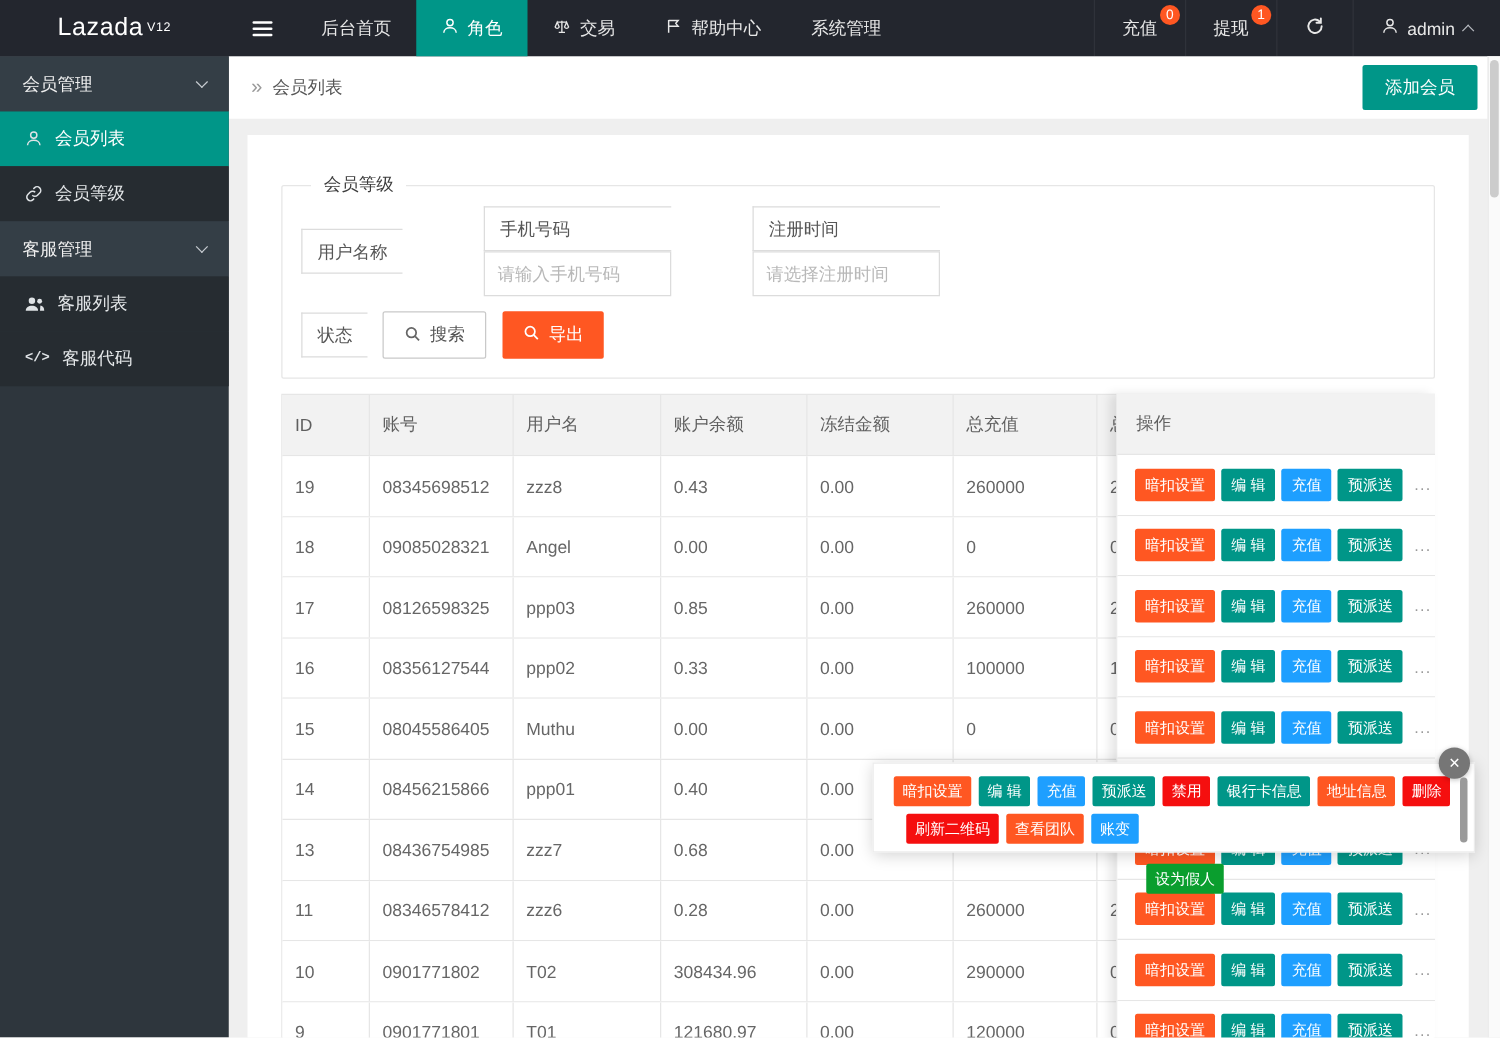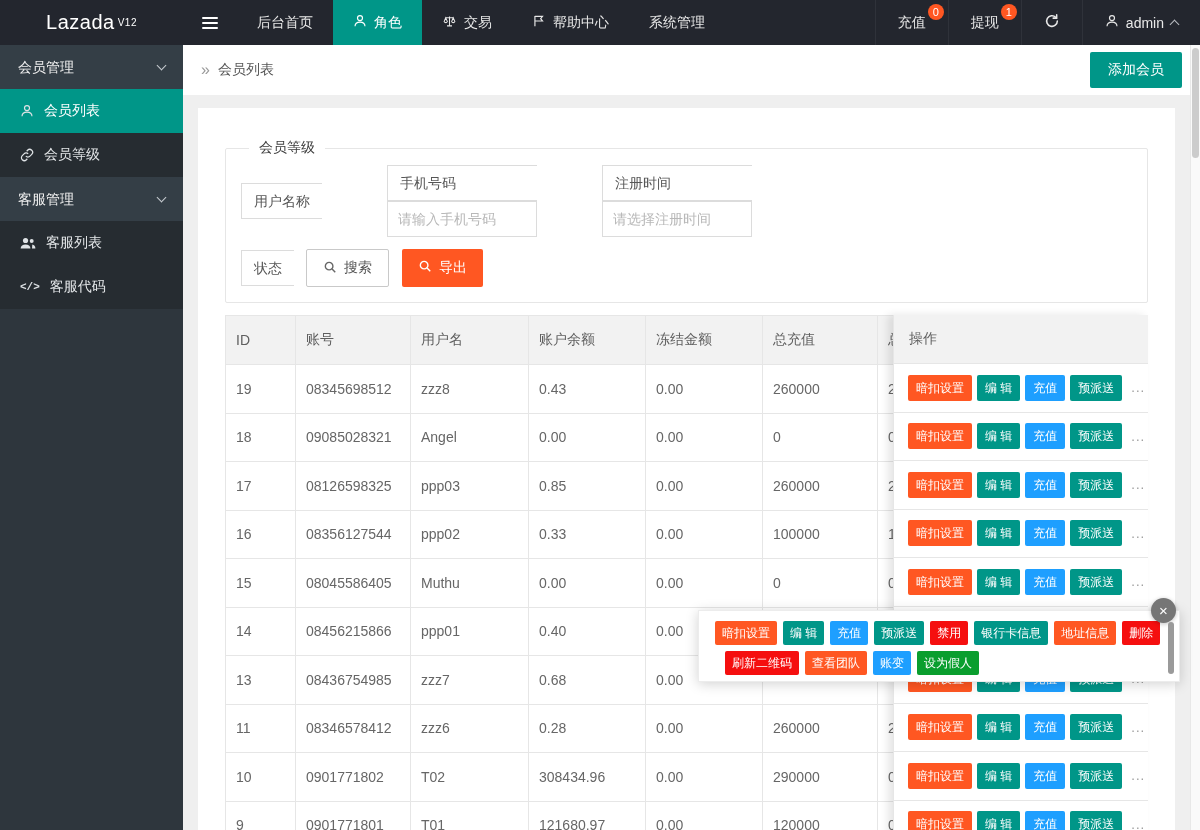--- a/index.html
+++ b/index.html
@@ -471,20 +471,20 @@
       <button class="mini-btn" style="background: rgb(0, 150, 136);">预派送</button>
       <button class="mini-btn" style="background: rgb(245, 15, 15);">禁用</button>
       <button class="mini-btn" style="background: rgb(0, 150, 136);">银行卡信息</button>
       <button class="mini-btn" style="background: rgb(255, 87, 34);">地址信息</button>
       <button class="mini-btn" style="background: rgb(245, 15, 15);">删除</button>
     </div>
     <div class="popup-row indent">
       <button class="mini-btn" style="background: rgb(245, 15, 15);">刷新二维码</button>
       <button class="mini-btn" style="background: rgb(255, 87, 34);">查看团队</button>
       <button class="mini-btn" style="background: rgb(30, 159, 255);">账变</button>
-      <button class="mini-btn" style="background: rgb(10, 158, 46);">设为假人</button>
+      <button class="mini-btn" style="background: rgb(10, 158, 46); margin-top: 40px;">设为假人</button>
     </div>
     <div class="popup-scrollbar"></div>
 </div>
 
 <div class="page-scrollbar">
   <div class="thumb"></div>
 </div>
 
 </body></html>

